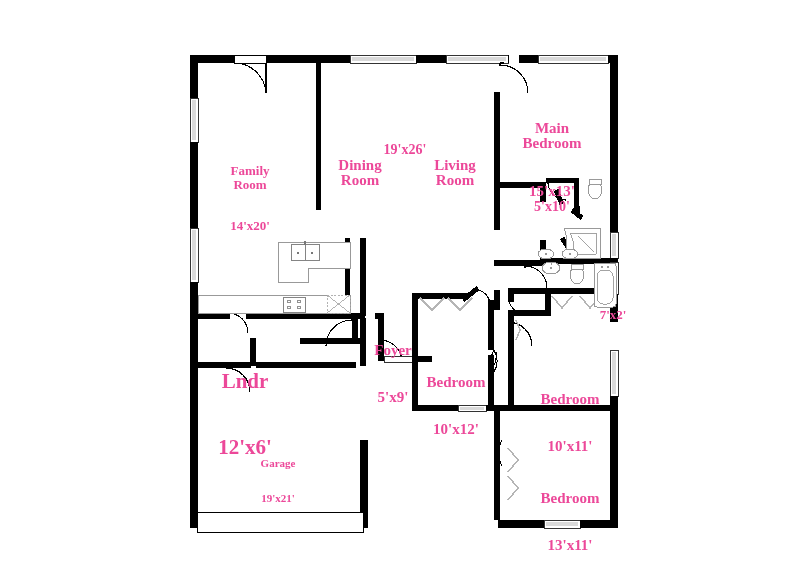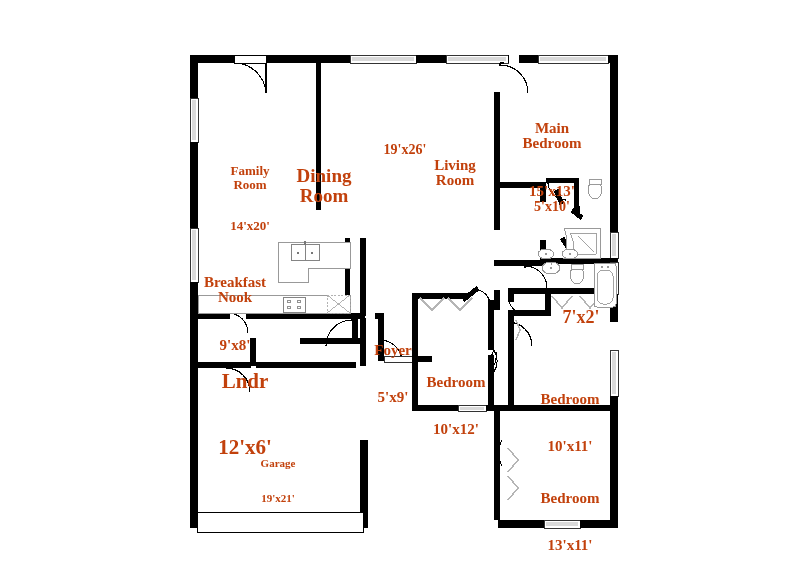--- a/index.html
+++ b/index.html
@@ -7,21 +7,21 @@
   body{
     font-family:"Liberation Serif", serif;
     width:809px;height:588px;overflow:hidden;
   }
   #plan-root{position:relative;width:809px;height:588px;background:#fff;}
   #plan-svg{position:absolute;left:0;top:0;width:809px;height:588px;}
   .room-label{
     position:absolute;
     font-family:"Liberation Serif", serif;
     font-weight:bold;
-    color:#c2410c;
+    color:#ec4899;
     text-align:center;
     line-height:1.05;
     white-space:pre;
     letter-spacing:0px;
     -webkit-font-smoothing:antialiased;
   }
   .rl-name{display:block;}
   .rl-dim{display:block;}
 </style>
 </head>
@@ -343,64 +343,59 @@
     </g>
 
   </svg>
 
   <div class="room-label" style="left:205px;top:137px;width:90px;font-size:13px;">
     <span class="rl-name">Family
 Room</span>
     <span class="rl-dim">14'x20'</span>
   </div>
 
-  <div class="room-label" style="left:292px;top:126px;width:64px;font-size:19px;">
+  <div class="room-label" style="left:328px;top:126px;width:64px;font-size:15px;">
     <span class="rl-name">Dining
 Room</span>
   </div>
 
   <div class="room-label" style="left:374px;top:143px;width:62px;font-size:14px;">19'x26'</div>
 
   <div class="room-label" style="left:426px;top:126px;width:58px;font-size:15px;">
     <span class="rl-name">Living
 Room</span>
   </div>
 
   <div class="room-label" style="left:506px;top:89px;width:92px;font-size:15px;">
     <span class="rl-name">Main
 Bedroom</span>
     <span class="rl-dim">15'x13'</span>
   </div>
 
 
   <div class="room-label" style="left:524px;top:200px;width:56px;font-size:14px;">5'x10'</div>
 
-  <div class="room-label" style="left:189px;top:243px;width:92px;font-size:15px;">
-    <span class="rl-name">Breakfast
-Nook</span>
-    <span class="rl-dim">9'x8'</span>
-  </div>
 
 
   <div class="room-label" style="left:208px;top:326px;width:74px;font-size:21px;">
     <span class="rl-name">Lndr</span>
     <span class="rl-dim">12'x6'</span>
   </div>
 
   <div class="room-label" style="left:364px;top:311px;width:58px;font-size:15px;">
     <span class="rl-name">Foyer</span>
     <span class="rl-dim">5'x9'</span>
   </div>
 
   <div class="room-label" style="left:414px;top:343px;width:84px;font-size:15px;">
     <span class="rl-name">Bedroom</span>
     <span class="rl-dim">10'x12'</span>
   </div>
 
-  <div class="room-label" style="left:554px;top:308px;width:54px;font-size:18px;">7'x2'</div>
+  <div class="room-label" style="left:586px;top:308px;width:54px;font-size:13px;">7'x2'</div>
 
   <div class="room-label" style="left:528px;top:360px;width:84px;font-size:15px;">
     <span class="rl-name">Bedroom</span>
     <span class="rl-dim">10'x11'</span>
   </div>
 
   <div class="room-label" style="left:528px;top:459px;width:84px;font-size:15px;">
     <span class="rl-name">Bedroom</span>
     <span class="rl-dim">13'x11'</span>
   </div>

